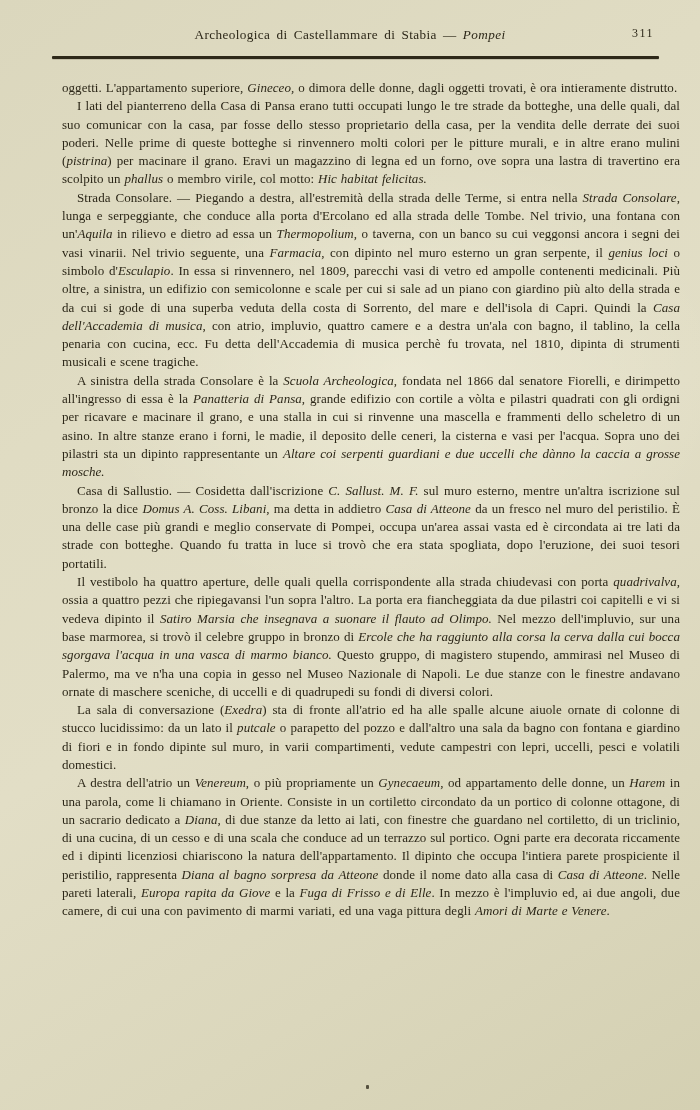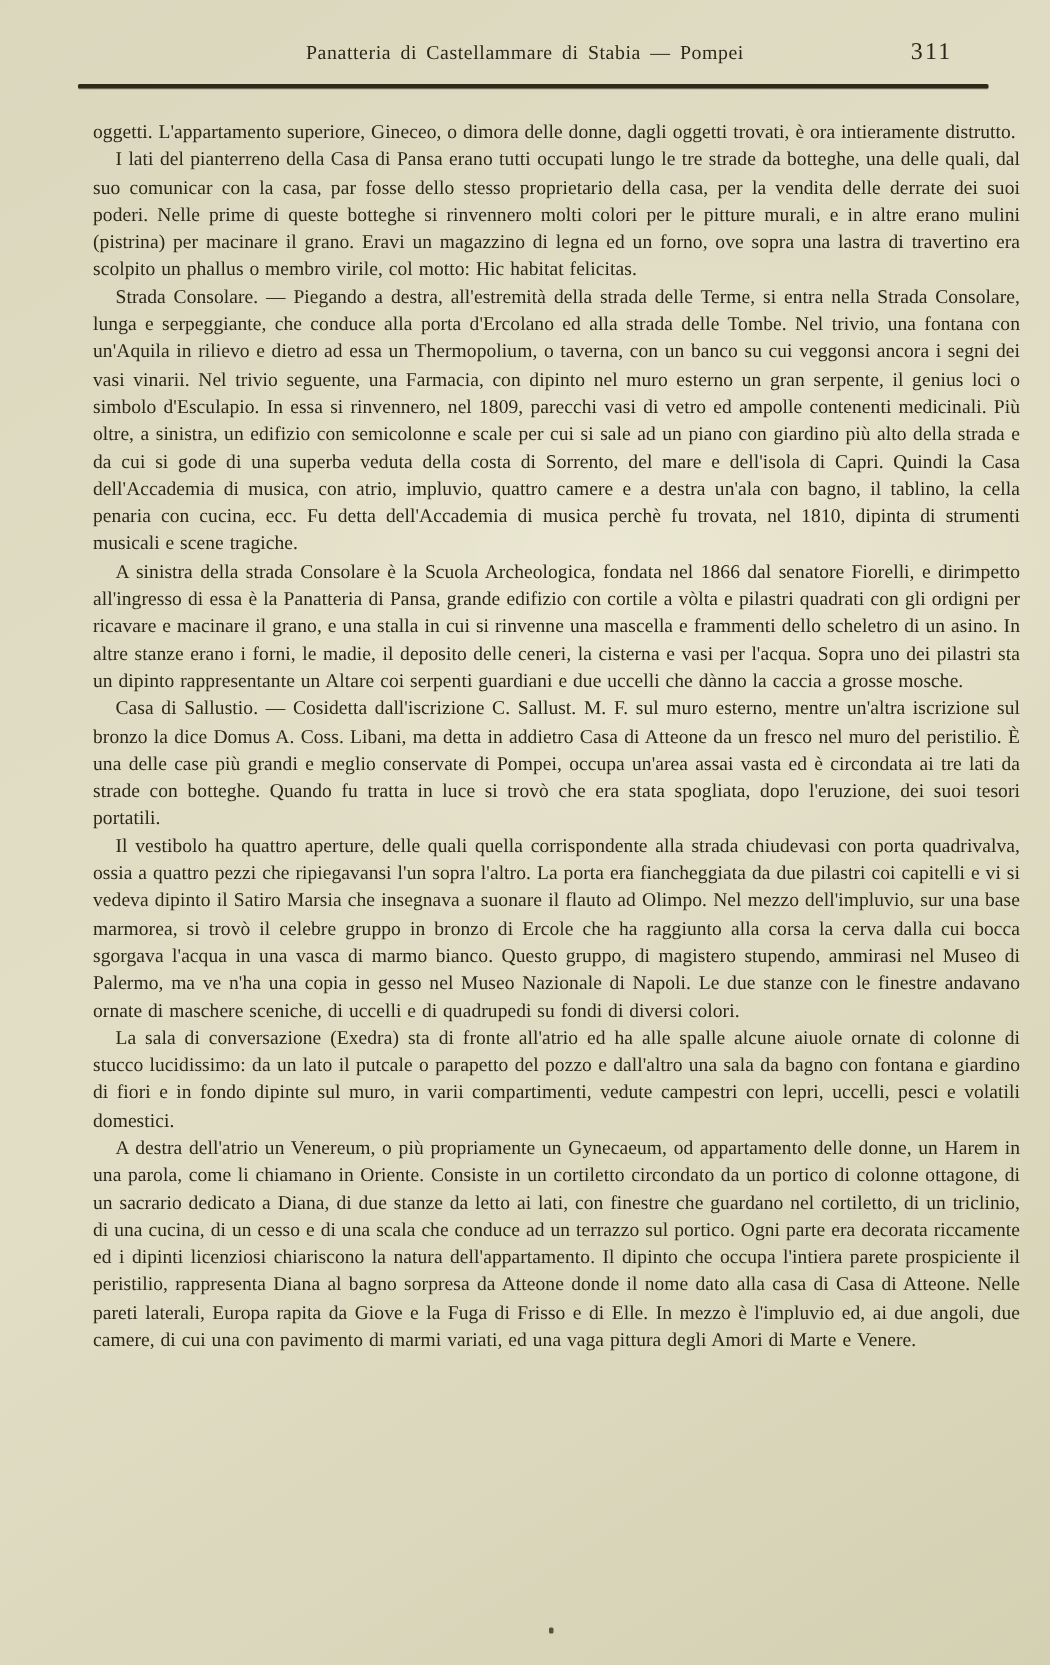--- a/index.html
+++ b/index.html
@@ -21,22 +21,22 @@
     width: 616px;
     text-align: center;
     font-size: 13.2px;
     letter-spacing: 0.4px;
     word-spacing: 2.5px;
     white-space: nowrap;
   }
   .pagenum {
     position: absolute;
     top: 26px;
-    right: 65px;
-    font-size: 16px;
+    right: 46px;
+    font-size: 12px;
     letter-spacing: 1.5px;
   }
   .rule {
     position: absolute;
     top: 56px;
     left: 52px;
     width: 607px;
     height: 2.6px;
     background: #2e2919;
     border-radius: 1px;
@@ -49,39 +49,39 @@
     width: 618px;
     font-size: 13px;
     line-height: 18.3px;
     text-align: justify;
     letter-spacing: 0.05px;
     word-spacing: 0.6px;
     margin-left: 20px;
   }
   .text p { margin: 0; }
   .text p.indent { text-indent: 15px; }
-  .i { }
+  .i { font-style: italic; }
   .b { font-weight: normal; }
   .speck {
     position: absolute;
     left: 366px;
     top: 1085px;
     width: 3px;
     height: 4px;
     background: #55503f;
     border-radius: 1px;
   }
 </style>
 </head>
 <body>
 
 <div class="page">
 
   <div class="header">
-    <span>Panatteria di Castellammare di Stabia — </span><span class="i">Pompei</span>
+    <span>Archeologica di Castellammare di Stabia — </span><span class="i">Pompei</span>
   </div>
 
   <div class="pagenum">311</div>
 
   <div class="rule"></div>
 
   <div class="text">
       <p><span>oggetti. L'appartamento superiore, </span><span class="i">Gineceo,</span><span> o dimora delle donne, dagli oggetti trovati, è ora intieramente distrutto.</span></p>
       <p class="indent"><span>I lati del pianterreno della Casa di Pansa erano tutti occupati lungo le tre strade da botteghe, una delle quali, dal suo comunicar con la casa, par fosse dello stesso proprietario della casa, per la vendita delle derrate dei suoi poderi. Nelle prime di queste botteghe si rinvennero molti colori per le pitture murali, e in altre erano mulini (</span><span class="i">pistrina</span><span>) per macinare il grano. Eravi un magazzino di legna ed un forno, ove sopra una lastra di travertino era scolpito un </span><span class="i">phallus</span><span> o membro virile, col motto: </span><span class="i">Hic habitat felicitas.</span></p>
       <p class="indent"><span class="b">Strada Consolare.</span><span> — Piegando a destra, all'estremità della strada delle Terme, si entra nella </span><span class="i">Strada Consolare</span><span>, lunga e serpeggiante, che conduce alla porta d'Ercolano ed alla strada delle Tombe. Nel trivio, una fontana con un'</span><span class="i">Aquila</span><span> in rilievo e dietro ad essa un </span><span class="i">Thermopolium</span><span>, o taverna, con un banco su cui veggonsi ancora i segni dei vasi vinarii. Nel trivio seguente, una </span><span class="i">Farmacia</span><span>, con dipinto nel muro esterno un gran serpente, il </span><span class="i">genius loci</span><span> o simbolo d'</span><span class="i">Esculapio</span><span>. In essa si rinvennero, nel 1809, parecchi vasi di vetro ed ampolle contenenti medicinali. Più oltre, a sinistra, un edifizio con semicolonne e scale per cui si sale ad un piano con giardino più alto della strada e da cui si gode di una superba veduta della costa di Sorrento, del mare e dell'isola di Capri. Quindi la </span><span class="i">Casa dell'Accademia di musica</span><span>, con atrio, impluvio, quattro camere e a destra un'ala con bagno, il tablino, la cella penaria con cucina, ecc. Fu detta dell'Accademia di musica perchè fu trovata, nel 1810, dipinta di strumenti musicali e scene tragiche.</span></p>

